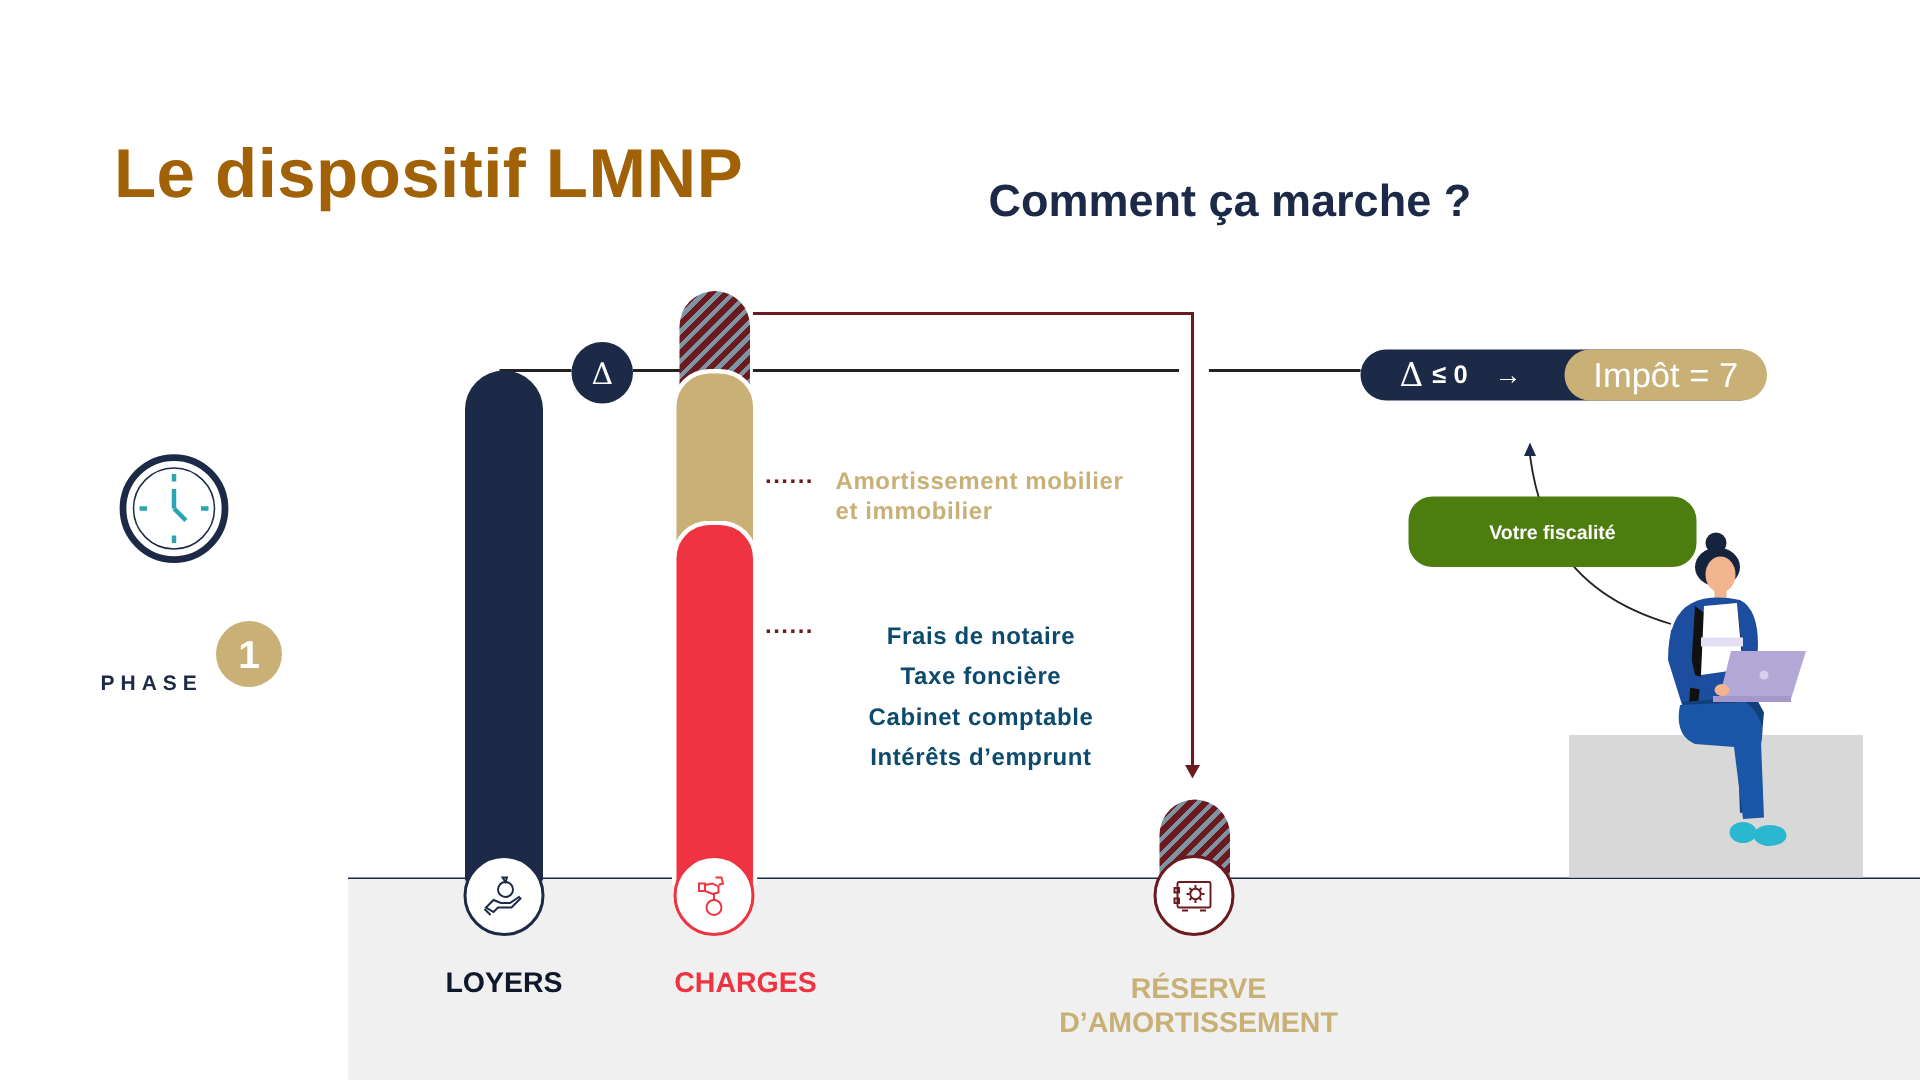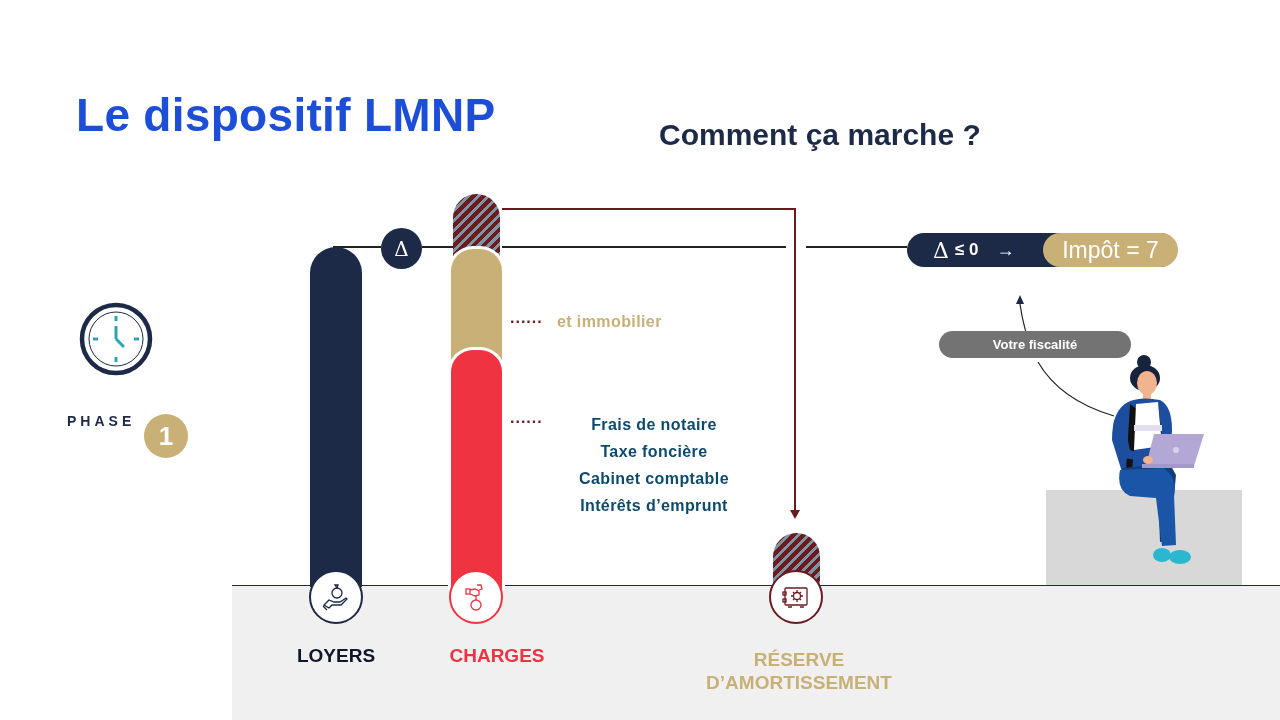--- a/index.html
+++ b/index.html
@@ -1,31 +1,31 @@
 <!DOCTYPE html>
 <html><head>
 <meta charset="utf-8">
 <style>
   html, body { margin:0; padding:0; }
   body { width:1280px; height:720px; position:relative; overflow:hidden; background:#ffffff; font-family:"Liberation Sans", sans-serif; }
   .abs { position:absolute; }
-  .title { left:76px; top:88px; font-size:46px; font-weight:bold; color:#1d4ed8; letter-spacing:0.3px; }
+  .title { left:76px; top:88px; font-size:46px; font-weight:bold; color:#a16207; letter-spacing:0.3px; }
   .subtitle { left:659px; top:118px; font-size:30px; font-weight:bold; color:#1c2a47; }
   .ground { left:232px; top:585px; width:1048px; height:135px; background:#f0f0f0; border-top:1.5px solid #1c2a47; }
   .hline { height:1.5px; background:#222; }
   .bar { border-radius:28px 28px 0 0; }
   .delta-circle { left:381px; top:228px; width:41px; height:41px; border-radius:50%; background:#1c2a47; color:#fff; font-family:"DejaVu Serif", serif; font-size:20px; display:flex; align-items:center; justify-content:center; }
   .icon-circle { width:54px; height:54px; border-radius:50%; background:#fff; display:flex; align-items:center; justify-content:center; box-sizing:border-box; }
   .cat-label { font-size:19px; font-weight:bold; text-align:center; }
   .list-text { font-size:16px; font-weight:bold; letter-spacing:0.4px; line-height:20px; }
   .dots { font-size:16px; font-weight:bold; color:#6b1a1f; letter-spacing:1px; }
   .result-pill { left:907px; top:233px; width:270px; height:34px; border-radius:17px; background:#1c2a47; }
   .impot { left:1043px; top:233px; width:135px; height:34px; border-radius:17px; background:#c8b077; color:#fff; font-size:23px; display:flex; align-items:center; justify-content:center; }
-  .fisc { left:939px; top:331px; width:192px; height:27px; border-radius:16px; background:#737373; color:#fff; font-size:13px; font-weight:bold; display:flex; align-items:center; justify-content:center; }
-  .phase-label { left:67px; top:413px; font-size:14px; font-weight:bold; color:#1c2a47; letter-spacing:4px; }
+  .fisc { left:939px; top:331px; width:192px; height:47px; border-radius:16px; background:#4d7c0f; color:#fff; font-size:13px; font-weight:bold; display:flex; align-items:center; justify-content:center; }
+  .phase-label { left:67px; top:447px; font-size:14px; font-weight:bold; color:#1c2a47; letter-spacing:4px; }
   .phase-num { left:144px; top:414px; width:44px; height:44px; border-radius:50%; background:#c8b077; color:#fff; font-size:26px; font-weight:bold; display:flex; align-items:center; justify-content:center; }
 </style>
 </head>
 <body>
 
 <div class="abs title">Le dispositif LMNP</div>
 <div class="abs subtitle">Comment ça marche ?</div>
 
 <div class="abs ground"></div>
 
@@ -60,20 +60,21 @@
 <div class="abs" style="left:450px;top:347px;width:51px;height:240px;border-radius:25px 25px 0 0;background:#ef3340;border:3px solid #fff;border-bottom:none;margin-left:-2px;"></div>
 
 <div class="abs" style="left:502px;top:208px;width:293px;height:2px;background:#6b1a1f;"></div>
 <div class="abs" style="left:794px;top:208px;width:2px;height:304px;background:#6b1a1f;"></div>
 <div class="abs" style="left:790px;top:510px;width:0;height:0;border-left:5px solid transparent;border-right:5px solid transparent;border-top:9px solid #6b1a1f;"></div>
 
 <div class="abs" style="left:773px;top:533px;width:47px;height:54px;border-radius:24px 24px 0 0;overflow:hidden;background:repeating-linear-gradient(135deg,#6b1a1f 0 4px,#7d94a3 4px 7px);"></div>
 
 <div class="abs dots" style="left:510px;top:309px;">......</div>
 <div class="abs list-text" style="left:557px;top:312px;color:#c8b077;">
+  <div>Amortissement mobilier</div>
   <div>et immobilier</div>
 </div>
 
 <div class="abs dots" style="left:510px;top:409px;">......</div>
 <div class="abs list-text" style="left:579px;top:411px;color:#0c4a6e;line-height:27px;text-align:center;">
   <div>Frais de notaire</div>
   <div>Taxe foncière</div>
   <div>Cabinet comptable</div>
   <div>Intérêts d’emprunt</div>
 </div>

